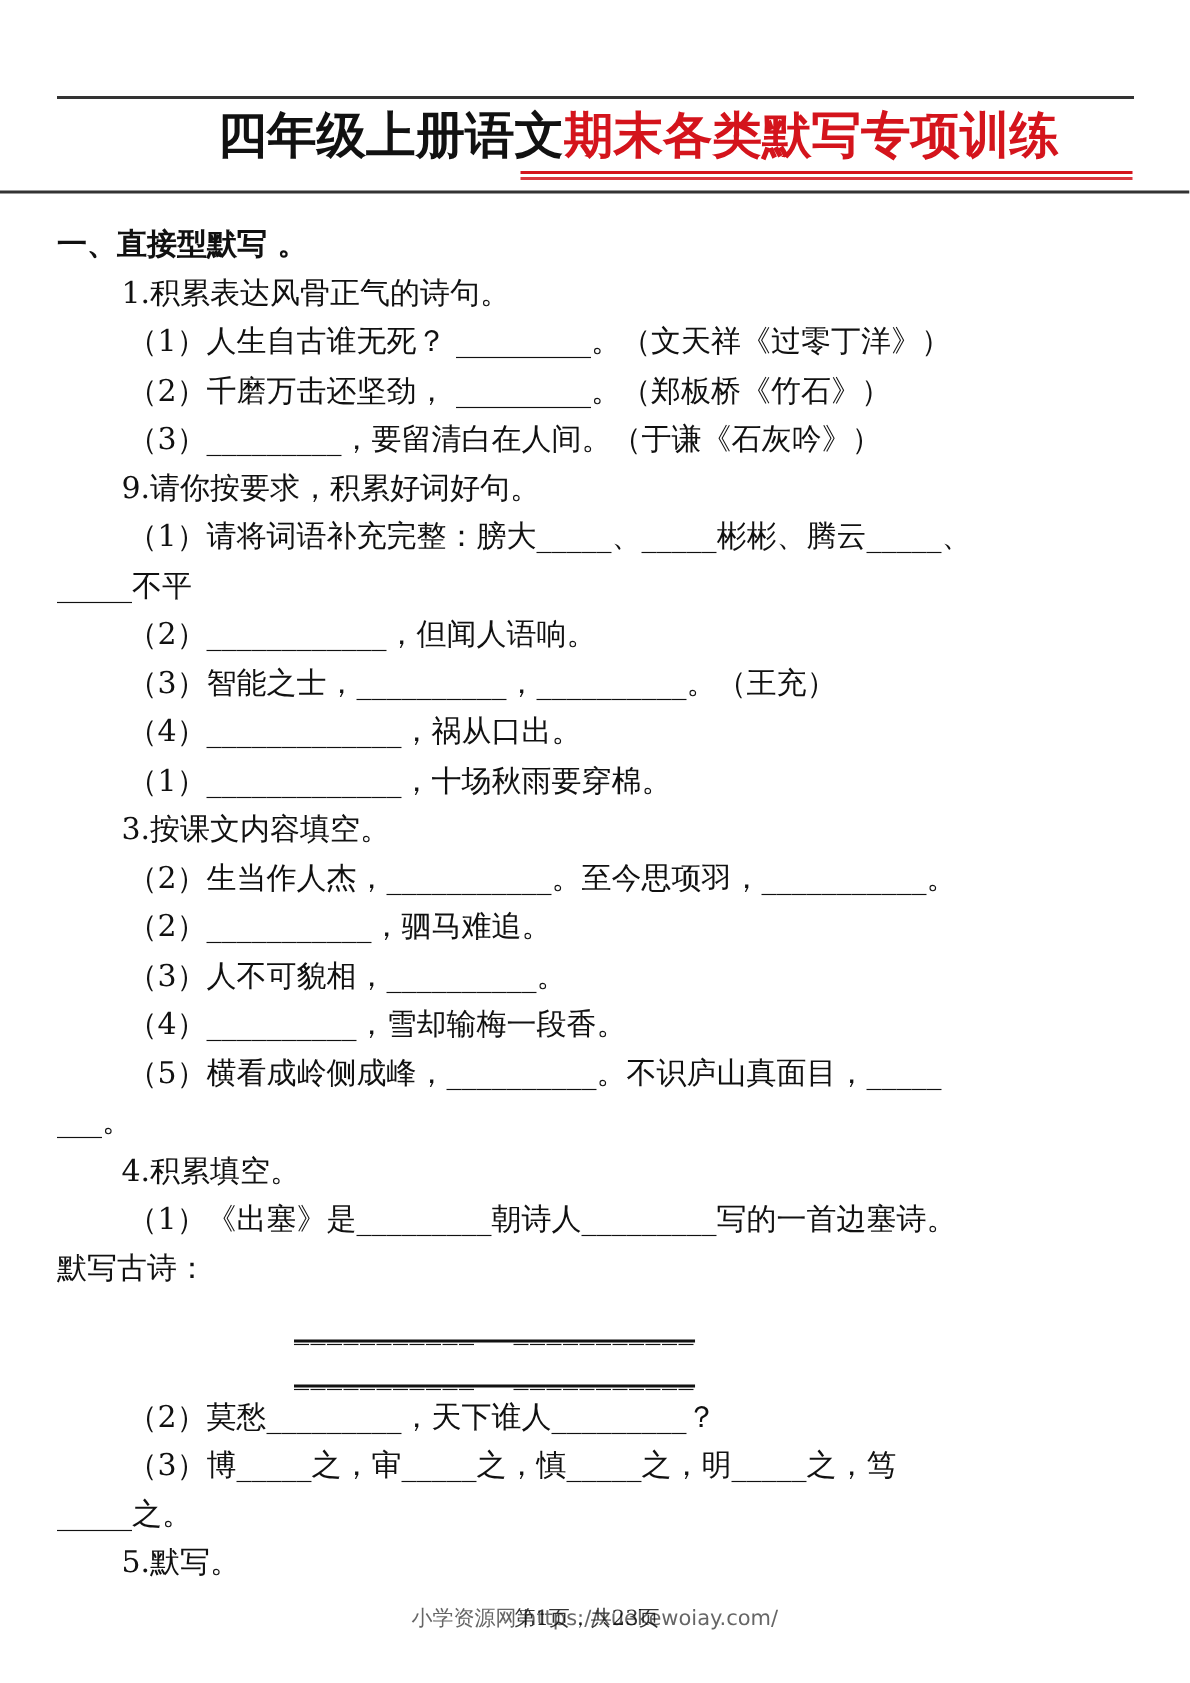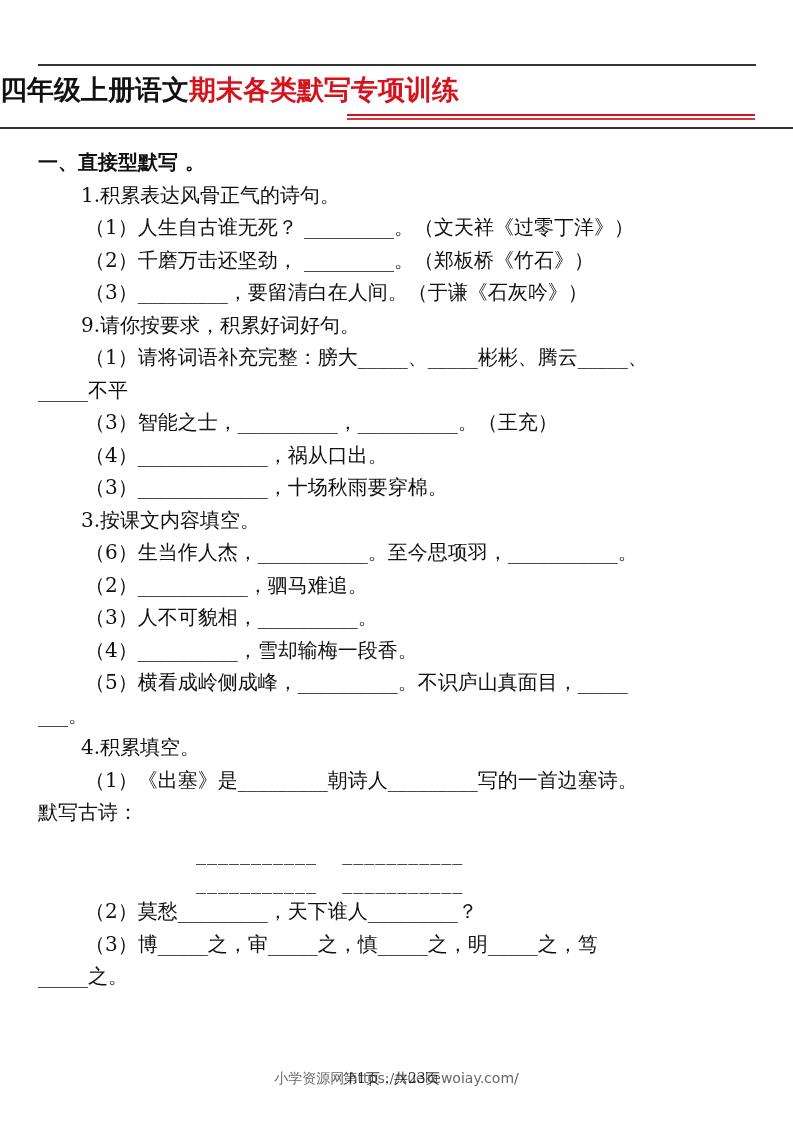--- a/index.html
+++ b/index.html
@@ -1,31 +1,31 @@
 <!DOCTYPE html>
 <html><head>
 <meta charset="utf-8">
 <style>
   html, body { margin:0; padding:0; background:#fff; }
   body { width:793px; height:1122px; position:relative; overflow:hidden;
          font-family:"DejaVu Serif","Liberation Serif",serif; color:#111; }
   .hr-top { position:absolute; left:38px; top:64px; width:718px; height:2px; background:#333; }
-  .title { position:absolute; left:0; top:68px; width:706px; text-align:left; white-space:nowrap;
-           font-size:27px; font-weight:bold; letter-spacing:0px; line-height:44px; }
+  .title { position:absolute; left:0; top:68px; width:706px; text-align:right; white-space:nowrap;
+           font-size:33px; font-weight:bold; letter-spacing:0px; line-height:44px; }
   .title .black { color:#111; }
   .title .red { color:#d4141c; }
   .red-ul1 { position:absolute; left:347px; top:114px; width:408px; height:2px; background:#d4141c; }
   .red-ul2 { position:absolute; left:347px; top:118px; width:408px; height:2px; background:#d4141c; opacity:.85;}
   .hr-bottom { position:absolute; left:0; top:127px; width:793px; height:2px; background:#333; }
   .content { position:absolute; left:38px; top:146px; width:720px; font-size:20px; line-height:32.5px; }
   .line { white-space:nowrap; }
   .section { font-weight:bold; }
   .ind1 { padding-left:43px; }
   .ind2 { padding-left:47px; }
-  .poem { padding-left:158px; word-spacing:18px; letter-spacing:1px; }
+  .poem { padding-left:158px; word-spacing:18px; letter-spacing:1px;text-decoration:underline; }
   .footer { position:absolute; top:1070px; left:0; width:793px; text-align:center;
             font-family:"DejaVu Sans","Liberation Sans",sans-serif; font-size:14px; color:#666; }
   .footer .page { position:absolute; left:343px; top:0; color:#000000; font-family:"DejaVu Serif",serif; font-size:14px; opacity:.8; }
 </style>
 </head>
 <body>
 
 <div class="hr-top"></div>
 <div class="title">
   <span class="black">四年级上册语文</span><span class="red">期末各类默写专项训练</span>
@@ -38,39 +38,41 @@
   <div class="line section">一、直接型默写 。</div>
 
   <div class="line ind1">1.积累表达风骨正气的诗句。</div>
   <div class="line ind2">（1）人生自古谁无死？ _________。（文天祥《过零丁洋》）</div>
   <div class="line ind2">（2）千磨万击还坚劲， _________。（郑板桥《竹石》）</div>
   <div class="line ind2">（3）_________，要留清白在人间。（于谦《石灰吟》）</div>
 
   <div class="line ind1">9.请你按要求，积累好词好句。</div>
   <div class="line ind2">（1）请将词语补充完整：膀大_____、_____彬彬、腾云_____、</div>
   <div class="line">_____不平</div>
+  <div class="line ind2">（2）____________，但闻人语响。</div>
   <div class="line ind2">（3）智能之士，__________，__________。（王充）</div>
   <div class="line ind2">（4）_____________，祸从口出。</div>
-  <div class="line ind2">（3）_____________，十场秋雨要穿棉。</div>
+  <div class="line ind2">（1）_____________，十场秋雨要穿棉。</div>
 
   <div class="line ind1">3.按课文内容填空。</div>
-  <div class="line ind2">（6）生当作人杰，___________。至今思项羽，___________。</div>
+  <div class="line ind2">（2）生当作人杰，___________。至今思项羽，___________。</div>
   <div class="line ind2">（2）___________，驷马难追。</div>
   <div class="line ind2">（3）人不可貌相，__________。</div>
   <div class="line ind2">（4）__________，雪却输梅一段香。</div>
   <div class="line ind2">（5）横看成岭侧成峰，__________。不识庐山真面目，_____</div>
   <div class="line">___。</div>
 
   <div class="line ind1">4.积累填空。</div>
   <div class="line ind2">（1）《出塞》是_________朝诗人_________写的一首边塞诗。</div>
   <div class="line">默写古诗：</div>
   <div class="line poem" style="margin-top:8px">___________  ___________</div>
   <div class="line poem" style="line-height:26px">___________  ___________</div>
   <div class="line ind2">（2）莫愁_________，天下谁人_________？</div>
   <div class="line ind2">（3）博_____之，审_____之，慎_____之，明_____之，笃</div>
   <div class="line">_____之。</div>
 
+  <div class="line ind1">5.默写。</div>
 </div>
 
 <div class="footer">
   <span>小学资源网 https://xuekewoiay.com/</span>
   <span class="page">第1页，共23页</span>
 </div>
 
 </body></html>

